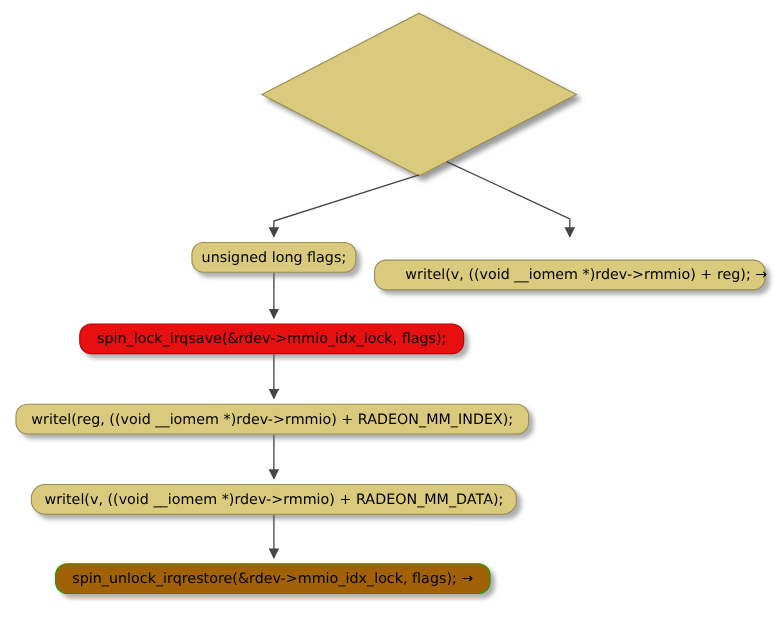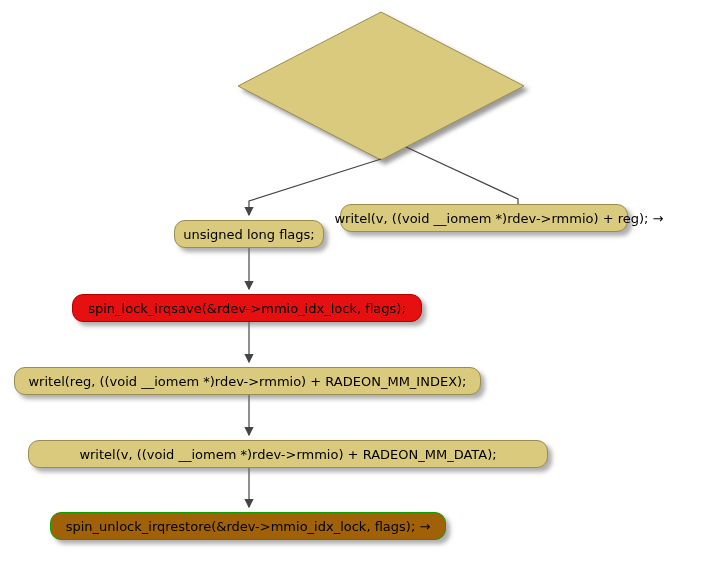--- a/index.html
+++ b/index.html
@@ -56,24 +56,24 @@
     align-items: center;
     justify-content: center;
     text-align: center;
     font-size: 13px;
     line-height: 17px;
     color: #000000;
     white-space: pre-line;
   }
   
   #node-flags        { left: 174px; top: 220px; width: 150px; }
-  #node-writel-direct{ left: 340px; top: 204px; width: 288px; padding-left: 40px; }
+  #node-writel-direct{ left: 340px; top: 236px; width: 356px; padding-left: 40px; }
   #node-spin-lock    { left:  72px; top: 294px; width: 350px; }
   #node-writel-index { left:  14px; top: 367px; width: 467px; }
-  #node-writel-data  { left:  28px; top: 440px; width: 520px; }
+  #node-writel-data  { left:  28px; top: 440px; width: 442px; border-radius: 13px; }
   #node-spin-unlock  { left:  50px; top: 512px; width: 396px; }
 </style>
 </head>
 <body>
 
 <div class="canvas">
 
   <svg class="wires" viewBox="0 0 708 564">
     <defs>
       <marker id="arrowhead" markerWidth="10" markerHeight="10" refX="7" refY="4" orient="auto">

